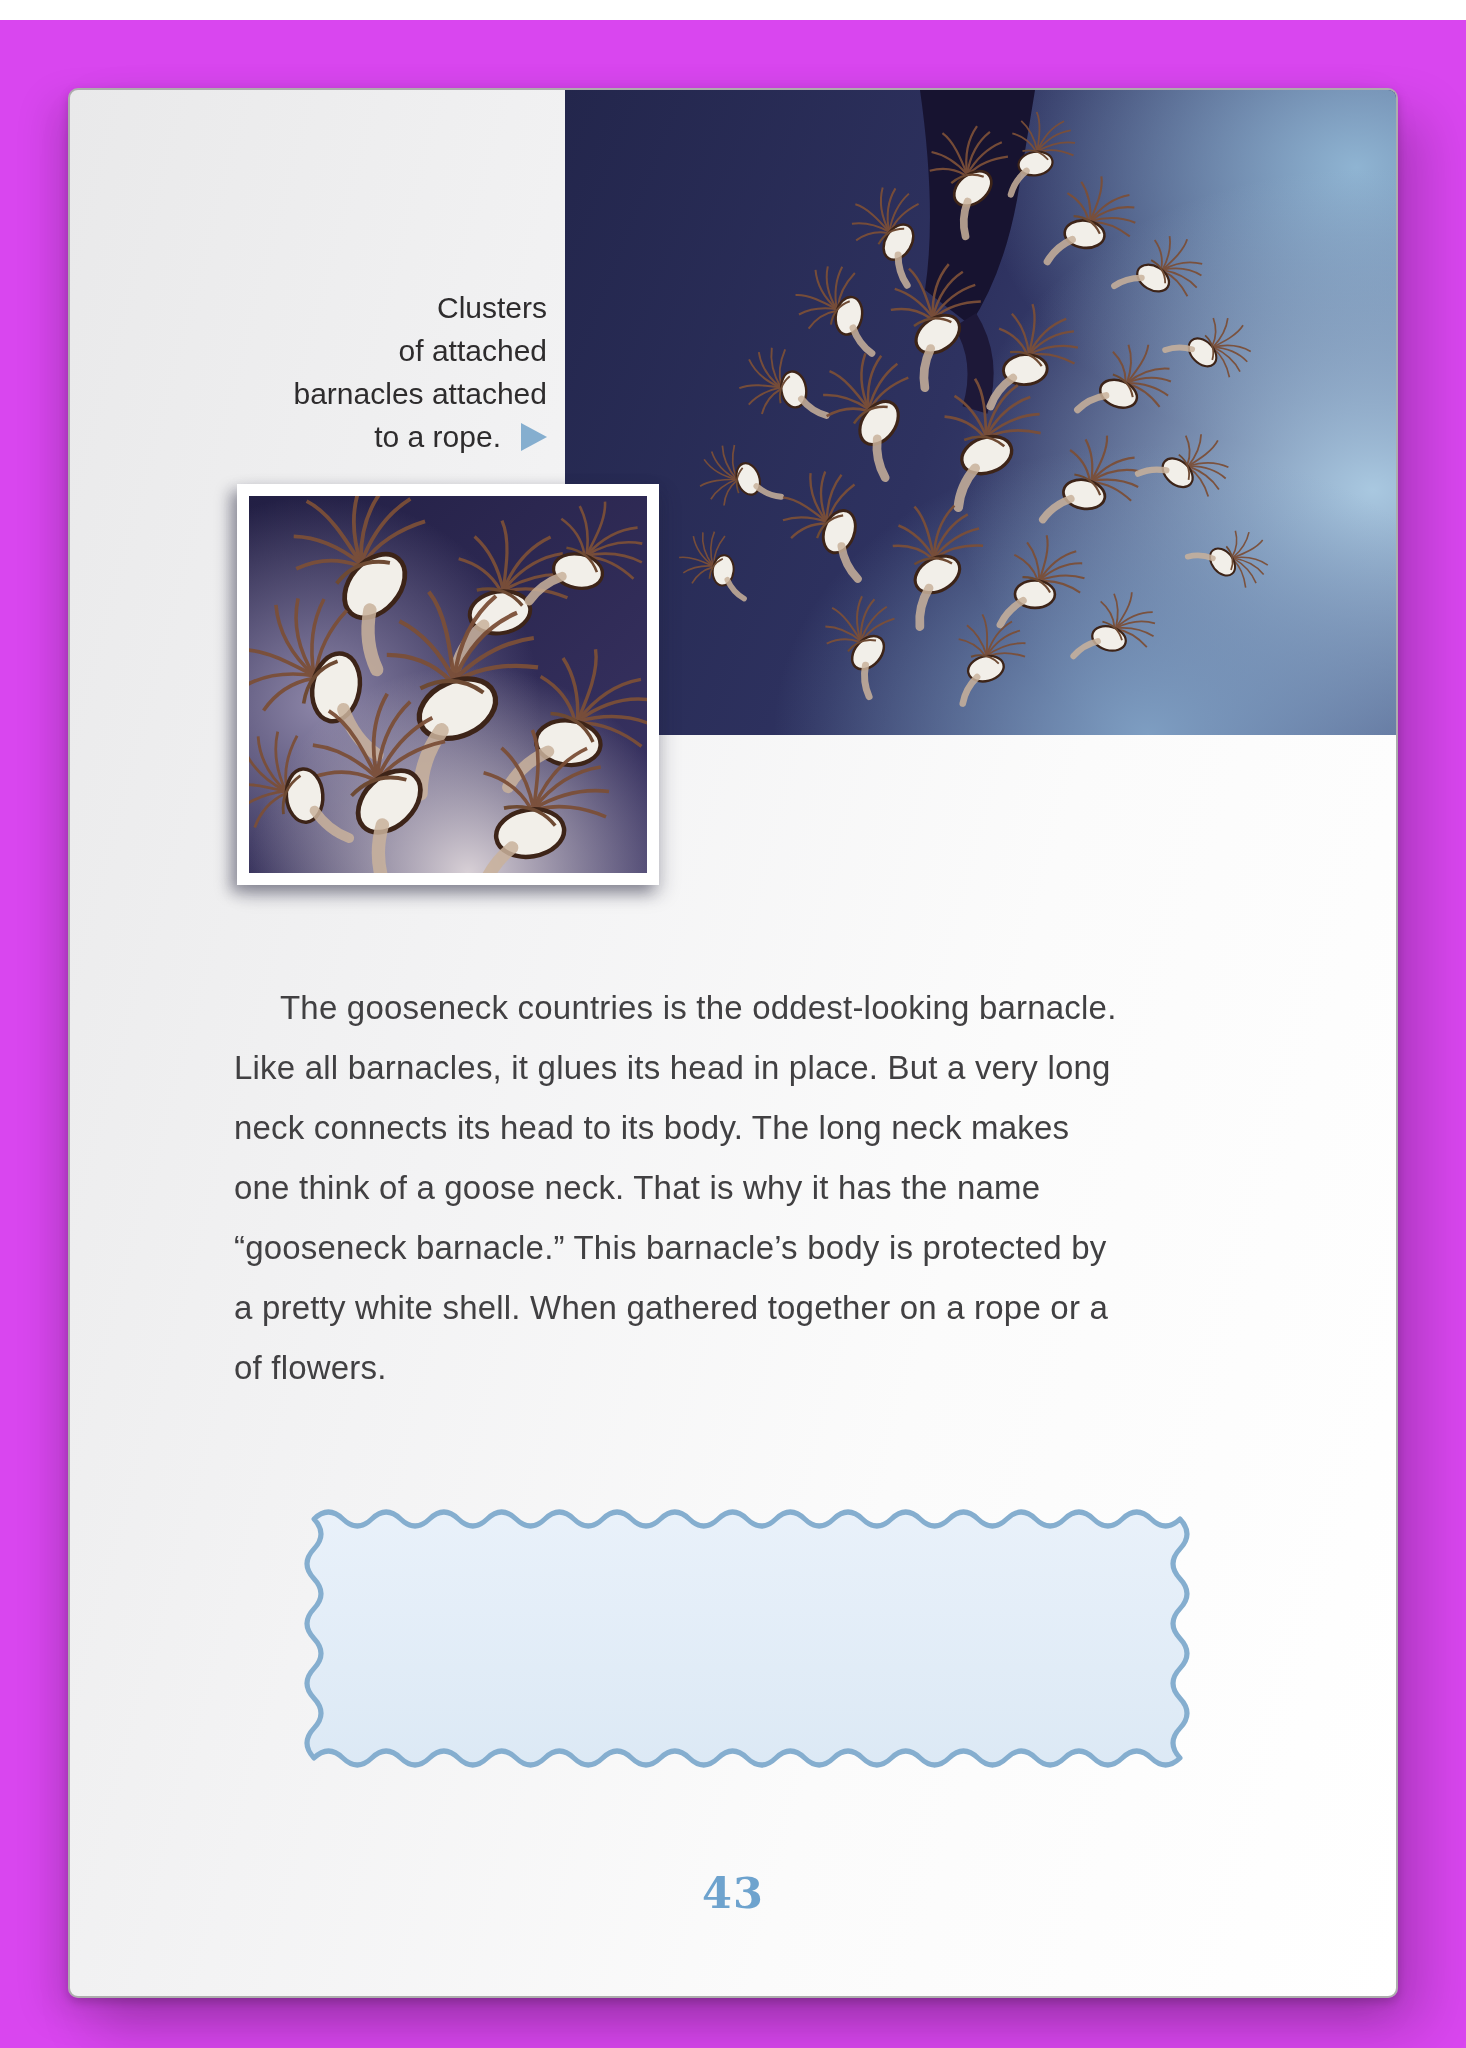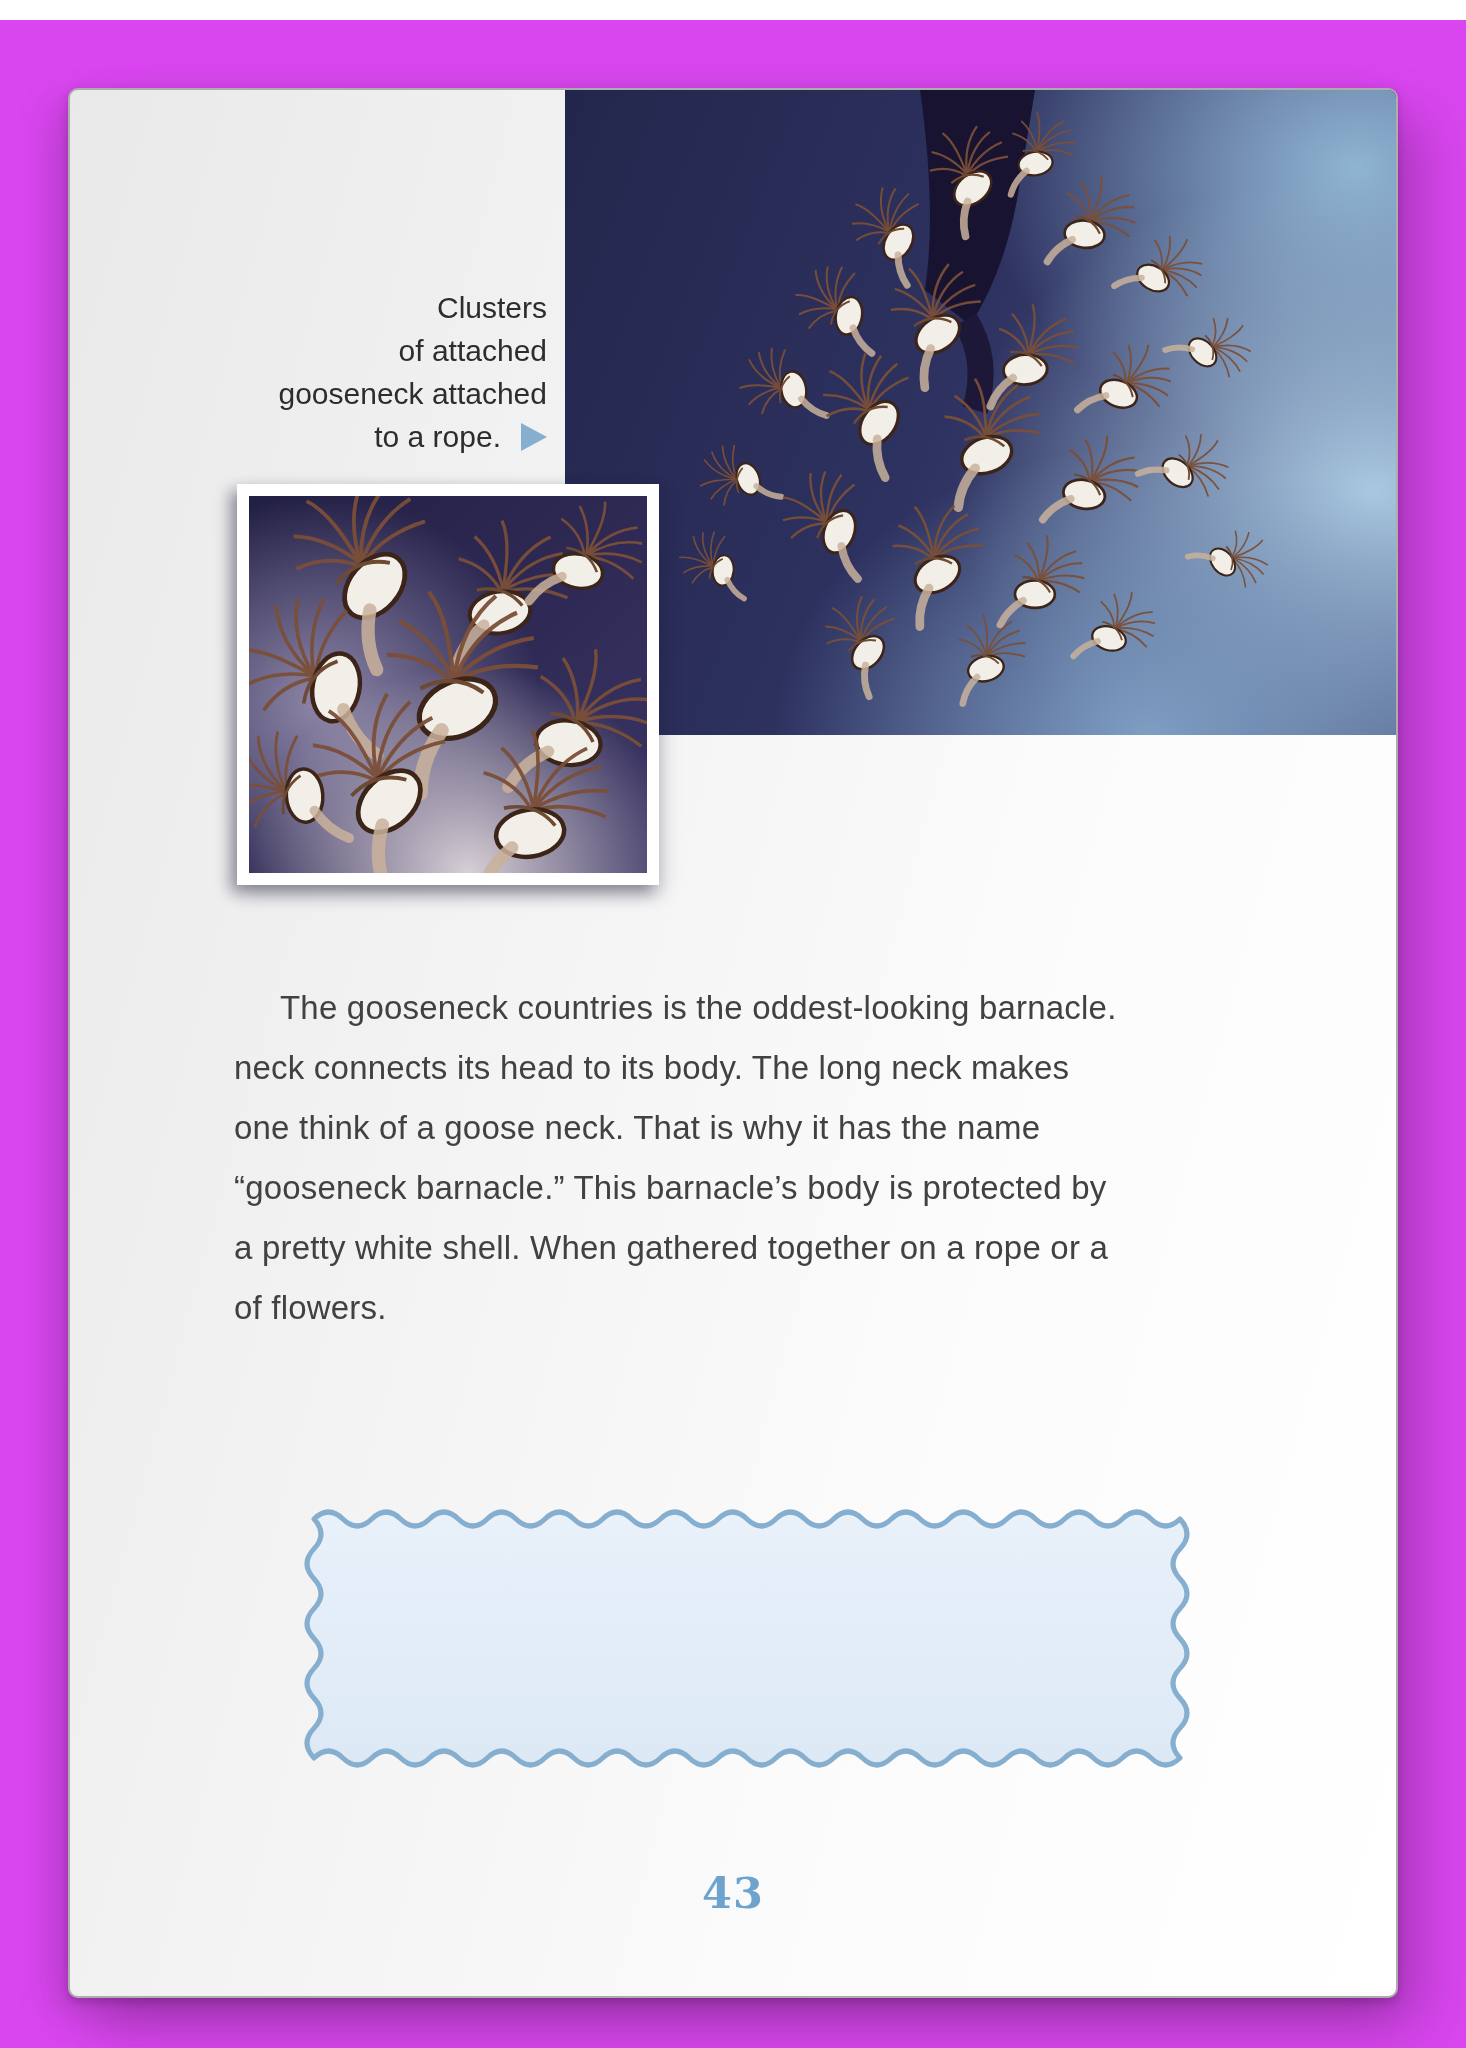--- a/index.html
+++ b/index.html
@@ -150,21 +150,21 @@
           <use href="#barnacle" transform="translate(545 545) rotate(40) scale(0.9)"></use>
           <use href="#barnacle" transform="translate(660 470) rotate(75) scale(0.8)"></use>
           <use href="#barnacle" transform="translate(155 480) rotate(-60) scale(0.8)"></use>
         </g>
       </svg>
     </div>
 
     <div class="caption-clusters">
       <span class="cap-line">Clusters</span>
       <span class="cap-line">of attached</span>
-      <span class="cap-line">gooseneck attached</span>
+      <span class="cap-line">barnacles attached</span>
       <span class="cap-line">
         <span>to a rope.</span><span class="tri-right"></span>
       </span>
     </div>
 
     <div class="small-photo-frame">
       <div class="small-photo">
         <svg viewBox="0 0 398 377" preserveAspectRatio="none">
           <defs>
             <radialGradient id="sg1" cx="18%" cy="55%" r="55%">
@@ -194,20 +194,21 @@
             <use href="#barnacle" transform="translate(280 330) rotate(15) scale(1.8)"></use>
             <use href="#barnacle" transform="translate(50 300) rotate(-70) scale(1.4)"></use>
           </g>
         </svg>
       </div>
     </div>
 
 
     <p class="body-text">
       <span class="body-line indent">The gooseneck countries is the oddest-looking barnacle.</span>
+      <span class="body-line">Like all barnacles, it glues its head in place. But a very long</span>
       <span class="body-line">neck connects its head to its body. The long neck makes</span>
       <span class="body-line">one think of a goose neck. That is why it has the name</span>
       <span class="body-line">“gooseneck barnacle.” This barnacle’s body is protected by</span>
       <span class="body-line">a pretty white shell. When gathered together on a rope or a</span>
       <span class="body-line">of flowers.</span>
     </p>
 
     <div class="fact-box">
       <svg viewBox="0 0 890 263" class="wave-border">
         <defs>

